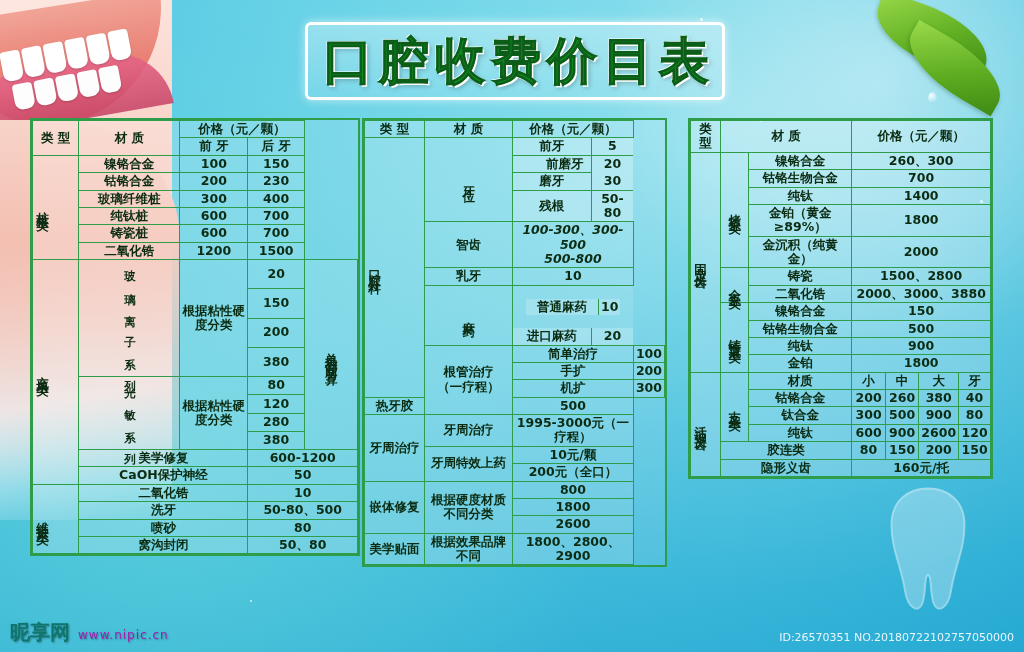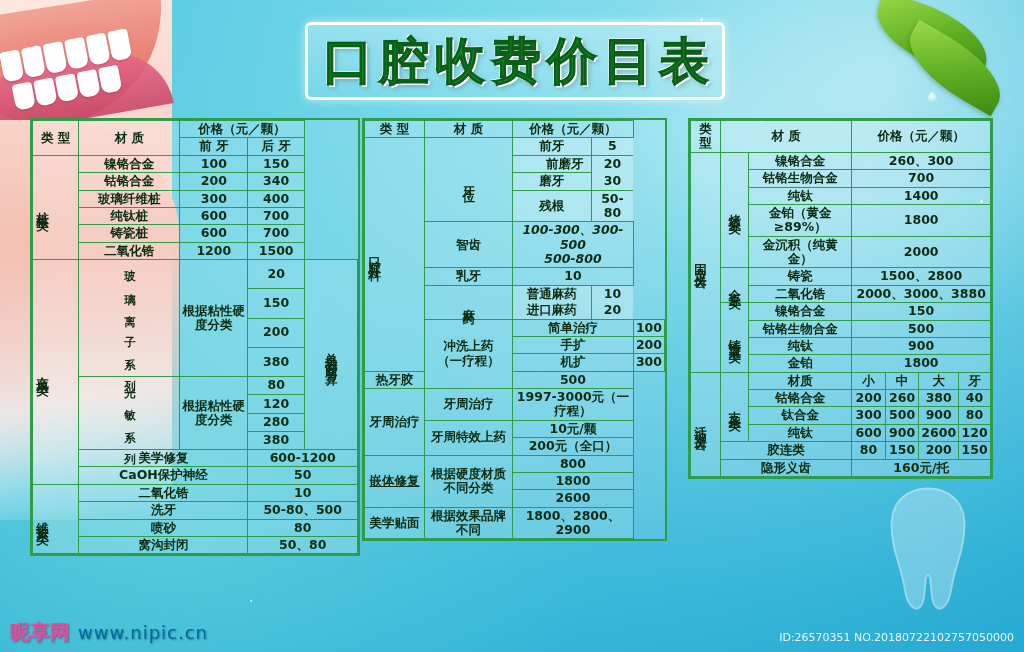--- a/index.html
+++ b/index.html
@@ -91,22 +91,22 @@
     padding:1px 2px; font-weight:bold; line-height:1.15;
     background:rgba(255,255,255,.12);
   }
   .vcat { font-size:13.5px; letter-spacing:2px; }
   .vert { writing-mode:vertical-rl; text-orientation:upright; letter-spacing:4px; }
   .hd { font-size:13.5px; }
   .small { font-size:11.5px; }
   .outer { border:2px solid #2f9c4a; }
   
   .footer-left { position:absolute; left:10px; bottom:6px; display:flex; align-items:baseline; gap:8px; }
-  .fl-cn { font-size:20px; font-weight:bold; color:#ec4899; text-shadow:1px 1px 2px rgba(0,0,0,.35); }
-  .fl-en { font-size:18px; color:#0369a1; letter-spacing:1px; text-shadow:1px 1px 2px rgba(0,0,0,.35); }
+  .fl-cn { font-size:20px; font-weight:bold; color:#0f766e; text-shadow:1px 1px 2px rgba(0,0,0,.35); }
+  .fl-en { font-size:12px; color:#a21caf; letter-spacing:1px; text-shadow:1px 1px 2px rgba(0,0,0,.35); }
   .footer-right { position:absolute; right:10px; bottom:8px; font-size:11px; color:#f2fbff; opacity:.95; }
 </style>
 </head>
 <body>
 
 <div class="bg-glow"></div>
 
 <div class="mouth-photo">
   <div class="lip"></div>
   <div class="gum"></div>
@@ -161,21 +161,21 @@
       <td class="vcat" rowspan="6">
         <div class="vert">桩核类</div>
       </td>
       <td>镍铬合金</td>
       <td>100</td>
       <td>150</td>
     </tr>
     <tr>
       <td>钴铬合金</td>
       <td>200</td>
-      <td>340</td>
+      <td>230</td>
     </tr>
     <tr>
       <td>玻璃纤维桩</td>
       <td>300</td>
       <td>400</td>
     </tr>
     <tr>
       <td>纯钛桩</td>
       <td>600</td>
       <td>700</td>
@@ -326,21 +326,21 @@
     <tr>
       <td>乳牙</td>
       <td>10</td>
     </tr>
     <tr>
       <td rowspan="2">
         <div style="display:flex;align-items:center;justify-content:center;">
           <span class="vert">麻药</span>
         </div>
       </td>
-      <td style="padding:0;border:none;">
+      <td style="padding:13px;border:none;">
         <table class="pt" style="border:none;">
           <tbody>
                 <tr>
                   <td style="border-left:none;border-top:none;border-bottom:none;width:78px;">普通麻药</td>
               <td style="border-right:none;border-top:none;border-bottom:none;">10</td>
                 </tr>
         </tbody>
             </table>
       </td>
     </tr>
@@ -351,53 +351,53 @@
                 <tr>
                   <td style="border-left:none;border-top:none;border-bottom:none;width:78px;">进口麻药</td>
               <td style="border-right:none;border-top:none;border-bottom:none;">20</td>
                 </tr>
         </tbody>
             </table>
       </td>
     </tr>
 
     <tr>
-      <td rowspan="4" class="small" style="white-space:pre-line;width:70px;">冲洗上药
+      <td rowspan="4" class="small" style="white-space:pre-line;width:70px;">根管治疗
 （一疗程）</td>
       <td>简单治疗</td>
       <td>100</td>
     </tr>
     <tr>
       <td>手扩</td>
       <td>200</td>
     </tr>
     <tr>
       <td>机扩</td>
       <td>300</td>
     </tr>
     <tr>
       <td>热牙胶</td>
       <td>500</td>
     </tr>
 
     <tr>
       <td rowspan="3" style="white-space:pre-line;">牙周治疗</td>
       <td>牙周治疗</td>
-      <td class="small">1997-3000元（一疗程）</td>
+      <td class="small">1995-3000元（一疗程）</td>
     </tr>
     <tr>
       <td rowspan="2" class="small">牙周特效上药</td>
       <td class="small">10元/颗</td>
     </tr>
     <tr>
       <td class="small">200元（全口）</td>
     </tr>
 
     <tr>
-      <td rowspan="3" style="white-space:pre-line;text-decoration:underline;">嵌体修复</td>
+      <td rowspan="3" style="white-space:pre-line;">嵌体修复</td>
       <td rowspan="3" class="small">根据硬度材质不同分类</td>
       <td>800</td>
     </tr>
     <tr>
           <td>1800</td>
         </tr>
     <tr>
           <td>2600</td>
         </tr>
 

